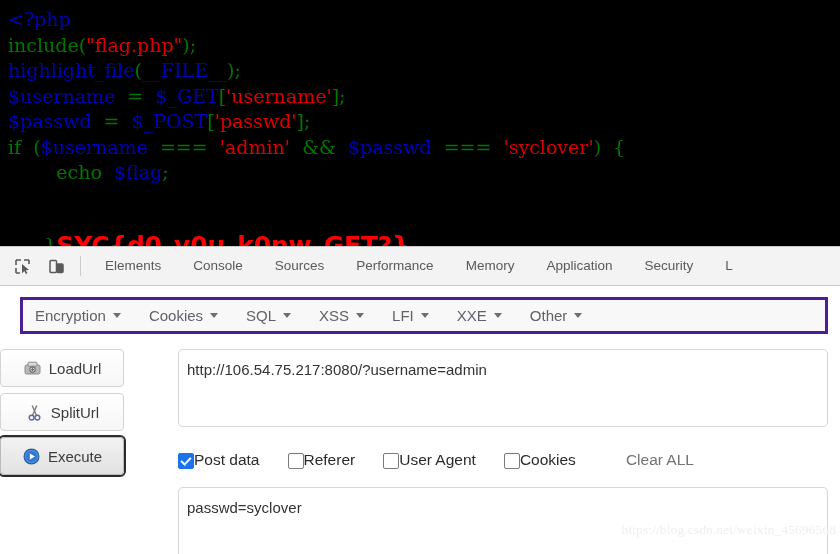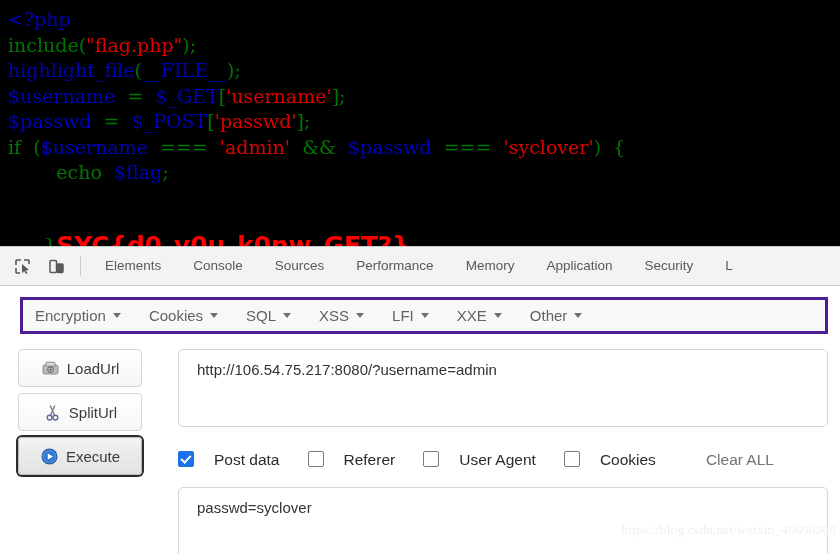--- a/index.html
+++ b/index.html
@@ -164,21 +164,21 @@
     width: 0;
     height: 0;
     border-left: 4.5px solid transparent;
     border-right: 4.5px solid transparent;
     border-top: 5px solid #6b6f74;
     display: inline-block;
   }
 
   .hb-buttons {
     position: absolute;
-    left: 18px;
+    left: 0;
     top: 63px;
     width: 124px;
   }
   .hb-btn {
     display: flex;
     align-items: center;
     justify-content: center;
     gap: 7px;
     width: 124px;
     height: 38px;
@@ -208,37 +208,37 @@
   }
   .hb-textarea {
     width: 100%;
     box-sizing: border-box;
     height: 78px;
     border: 1px solid #d6d6d6;
     border-radius: 5px;
     background: #ffffff;
     font-size: 15px;
     color: #333333;
-    padding: 10px 18px;
+    padding: 10px 8px;
     resize: none;
     outline: none;
     font-family: "Liberation Sans", sans-serif;
     line-height: 20px;
   }
 
   .hb-options {
     display: flex;
     align-items: center;
     margin-top: 18px;
     height: 22px;
   }
   .opt {
     display: flex;
-    align-items: flex-start;
-    gap: 20px;
+    align-items: flex-end;
+    gap: 0;
     margin-right: 28px;
     font-size: 15.5px;
     color: #2b2b2b;
     cursor: pointer;
     font-family: "Liberation Sans", sans-serif;
   }
   .cbx {
     width: 16px;
     height: 16px;
     border: 1.6px solid #7a7a7a;

